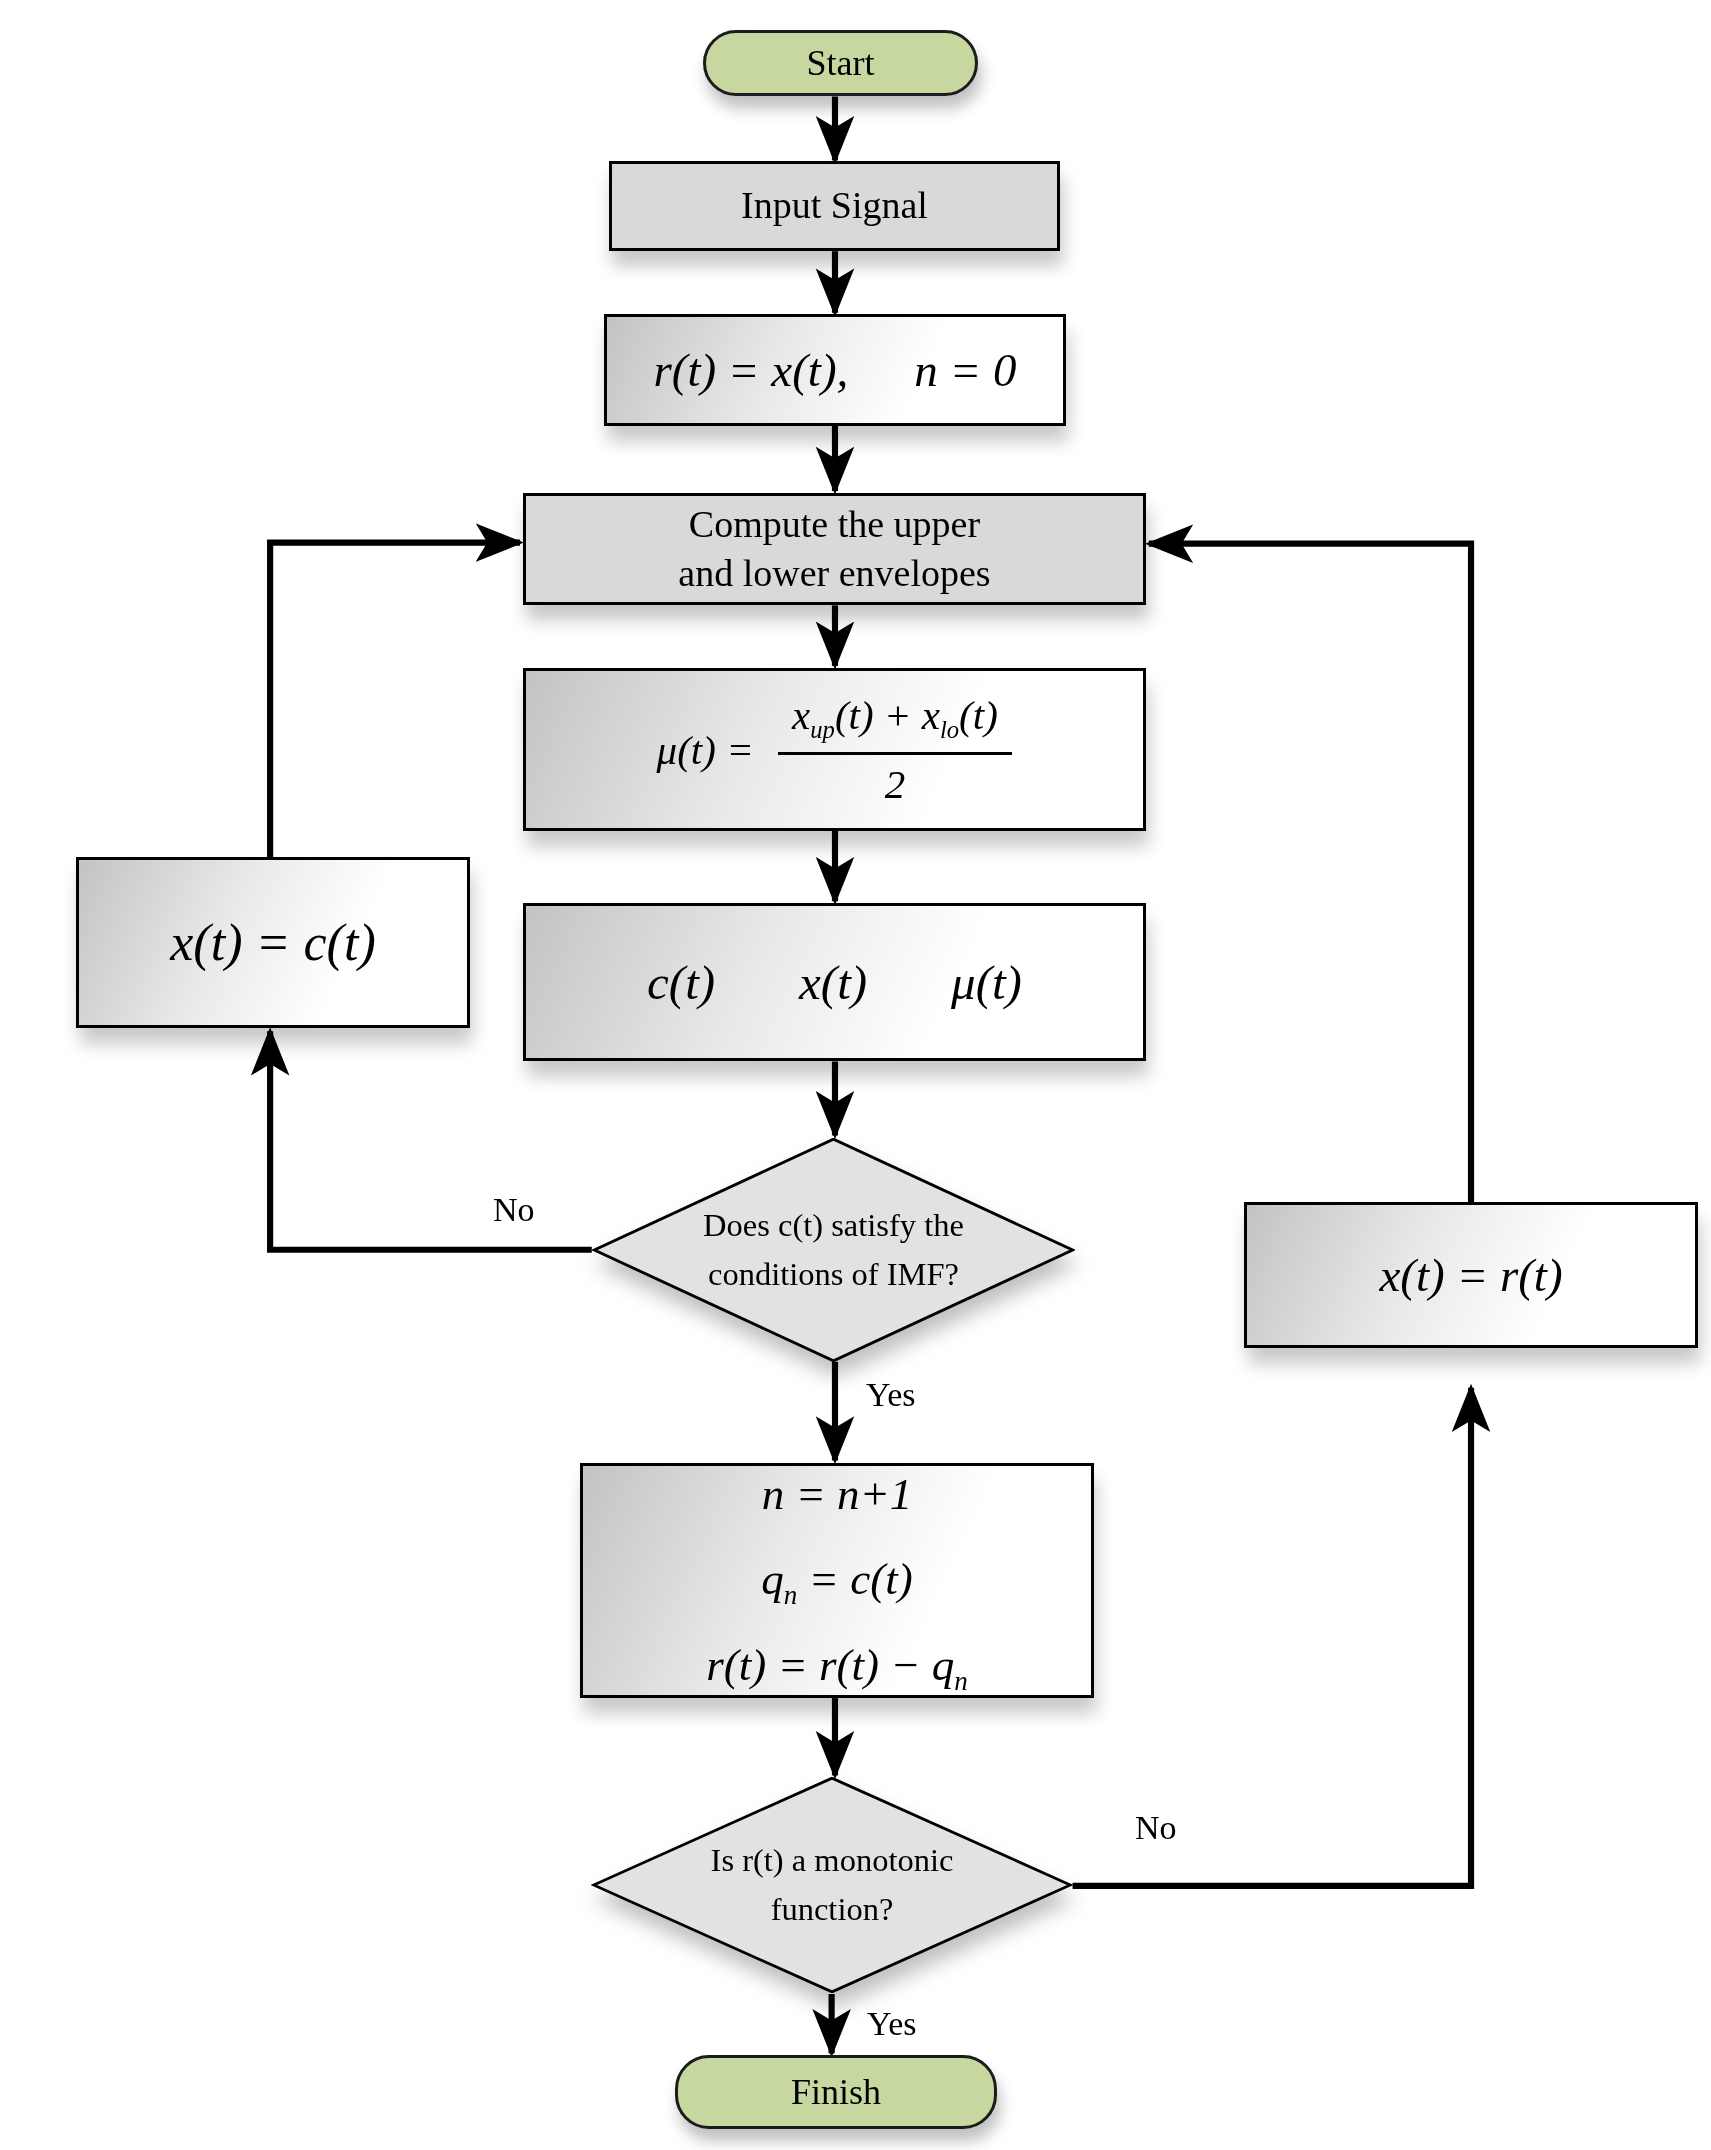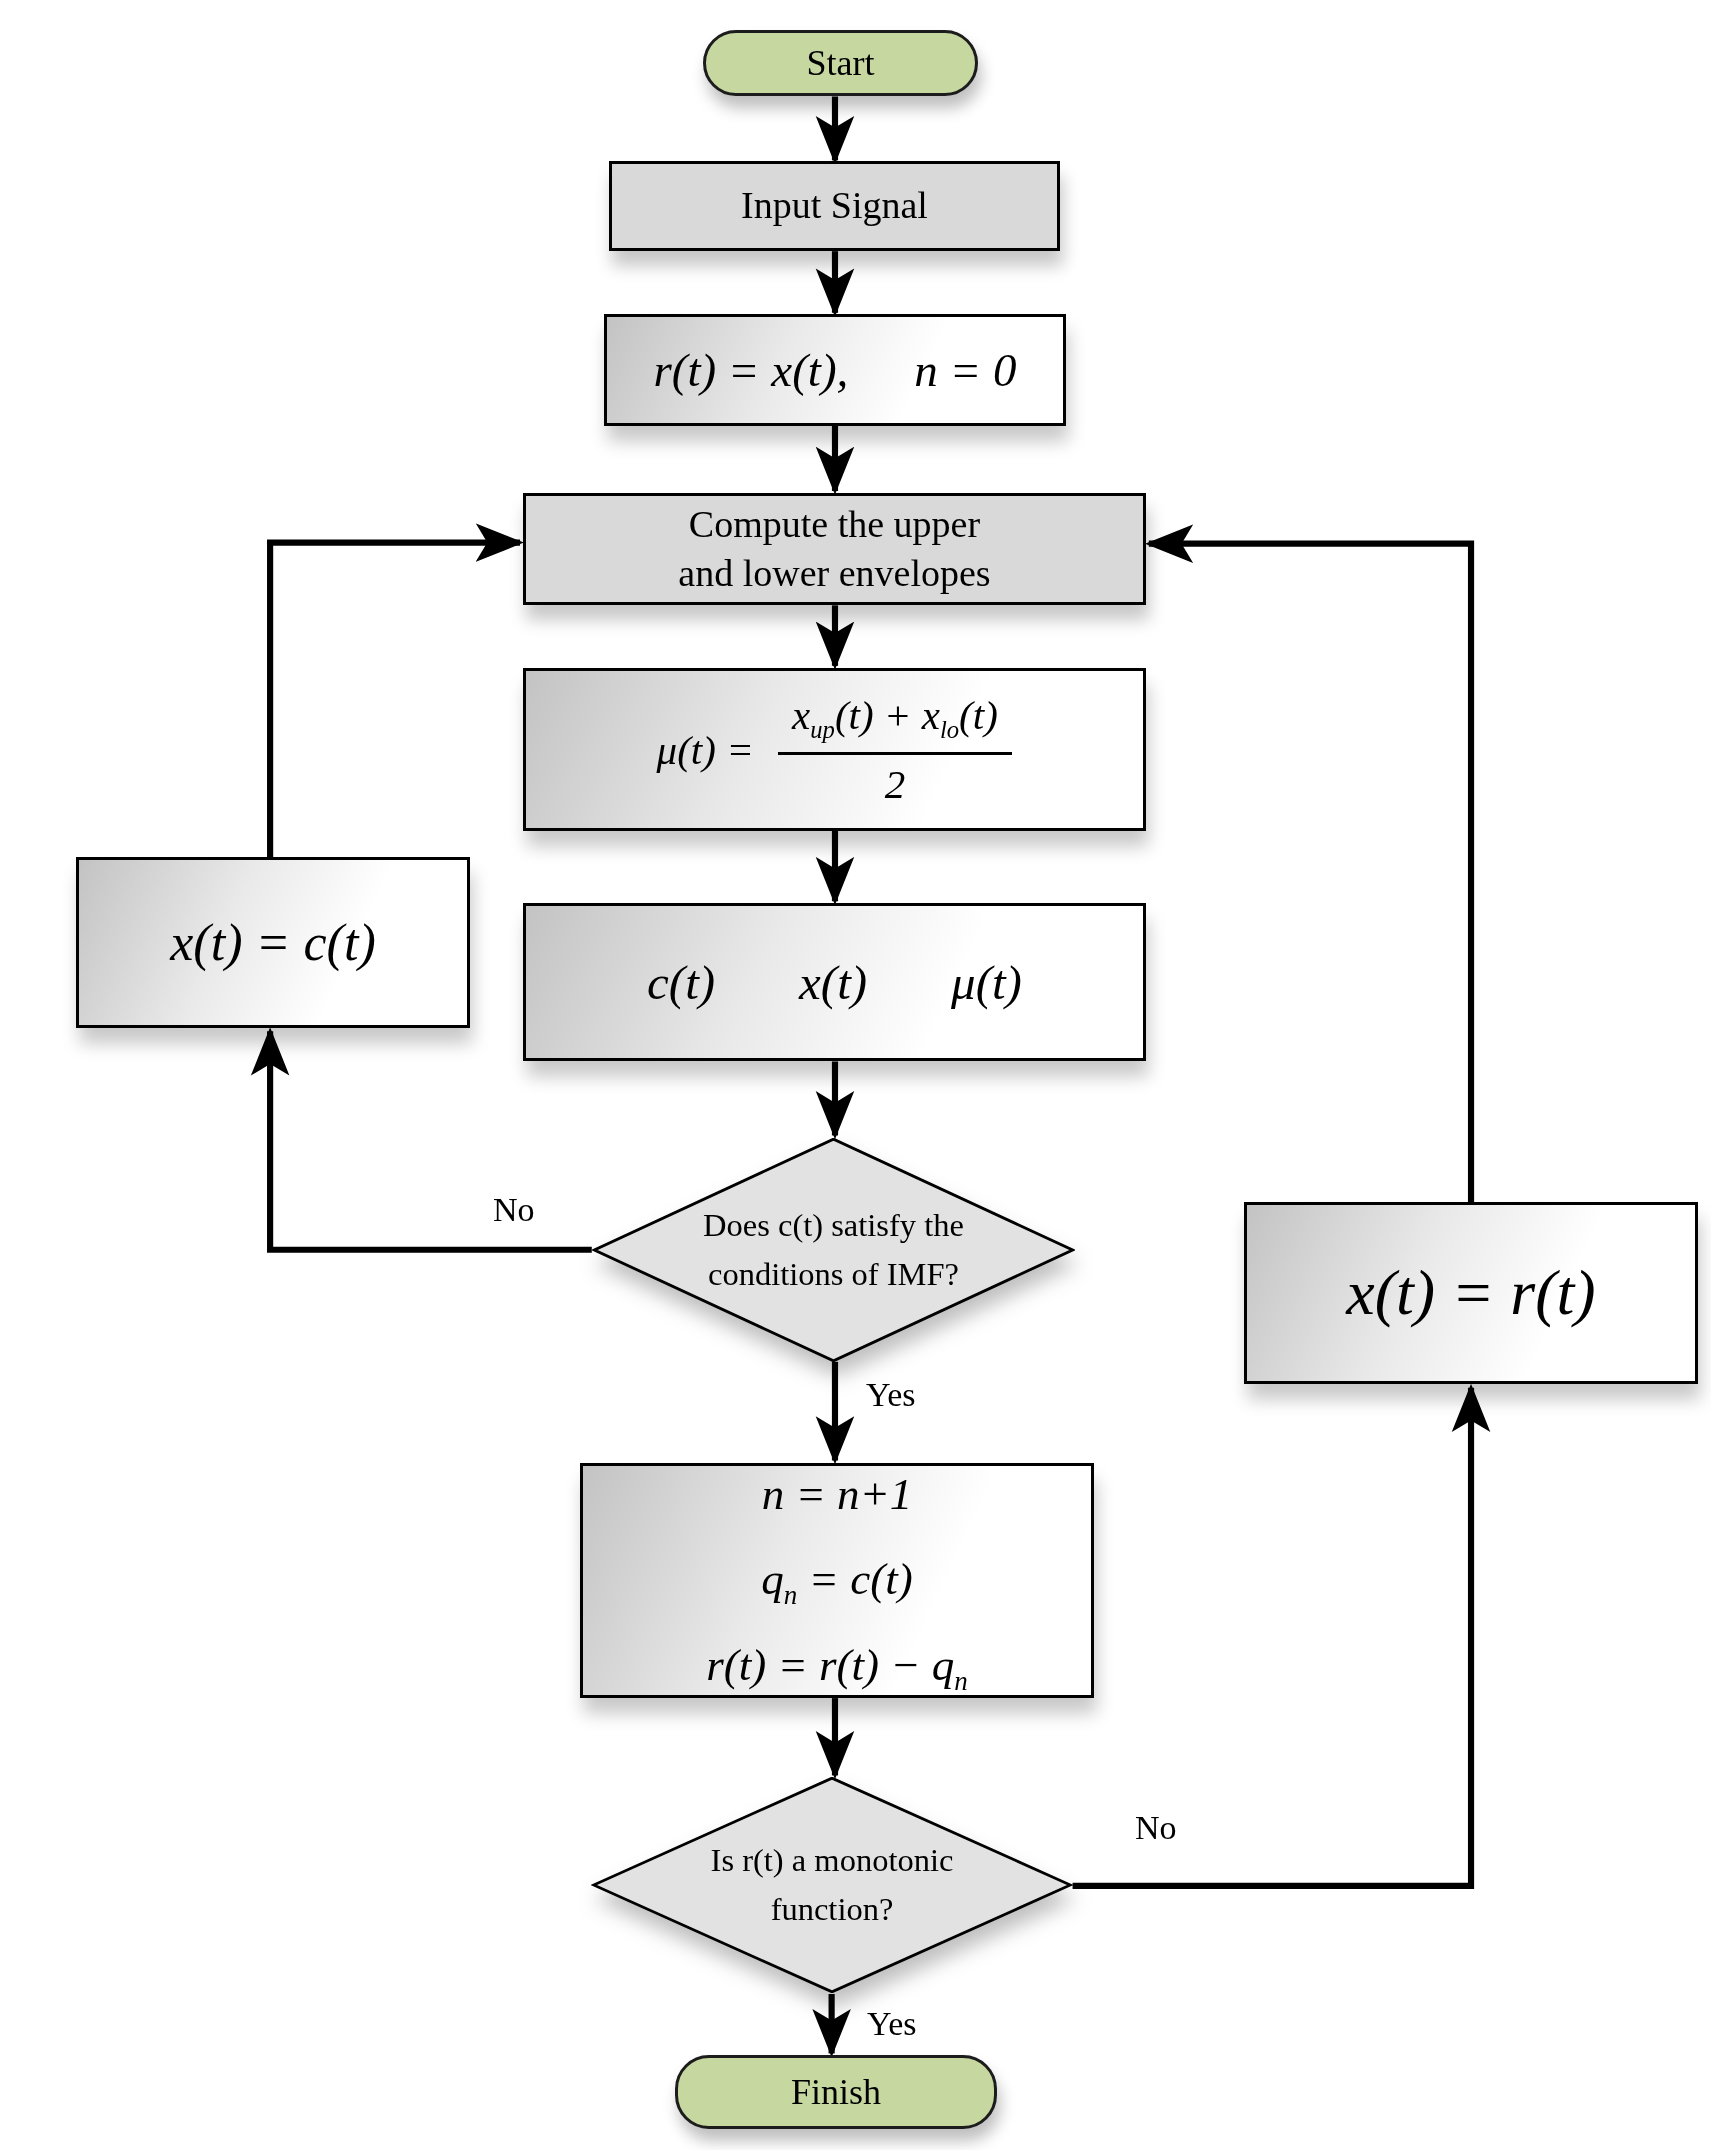--- a/index.html
+++ b/index.html
@@ -143,21 +143,21 @@
   </div>
 
   <div class="node pill" style="left:675px;top:2055px;width:322px;height:74px;">
     <span>Finish</span>
   </div>
 
   <div class="node grad formula" style="left:76px;top:857px;width:394px;height:171px;font-size:52px;">
     <span>x(t) = c(t)</span>
   </div>
 
-  <div class="node grad formula" style="left:1244px;top:1202px;width:454px;height:182px;font-size:64px;">
+  <div class="node grad formula" style="left:1244px;top:1202px;width:454px;height:146px;font-size:47px;">
     <span>x(t) = r(t)</span>
   </div>
 
   <div class="edge-label" style="left:493px;top:1191px;">No</div>
   <div class="edge-label" style="left:866px;top:1376px;">Yes</div>
   <div class="edge-label" style="left:1135px;top:1809px;">No</div>
   <div class="edge-label" style="left:867px;top:2005px;">Yes</div>
 
 </div>
 

